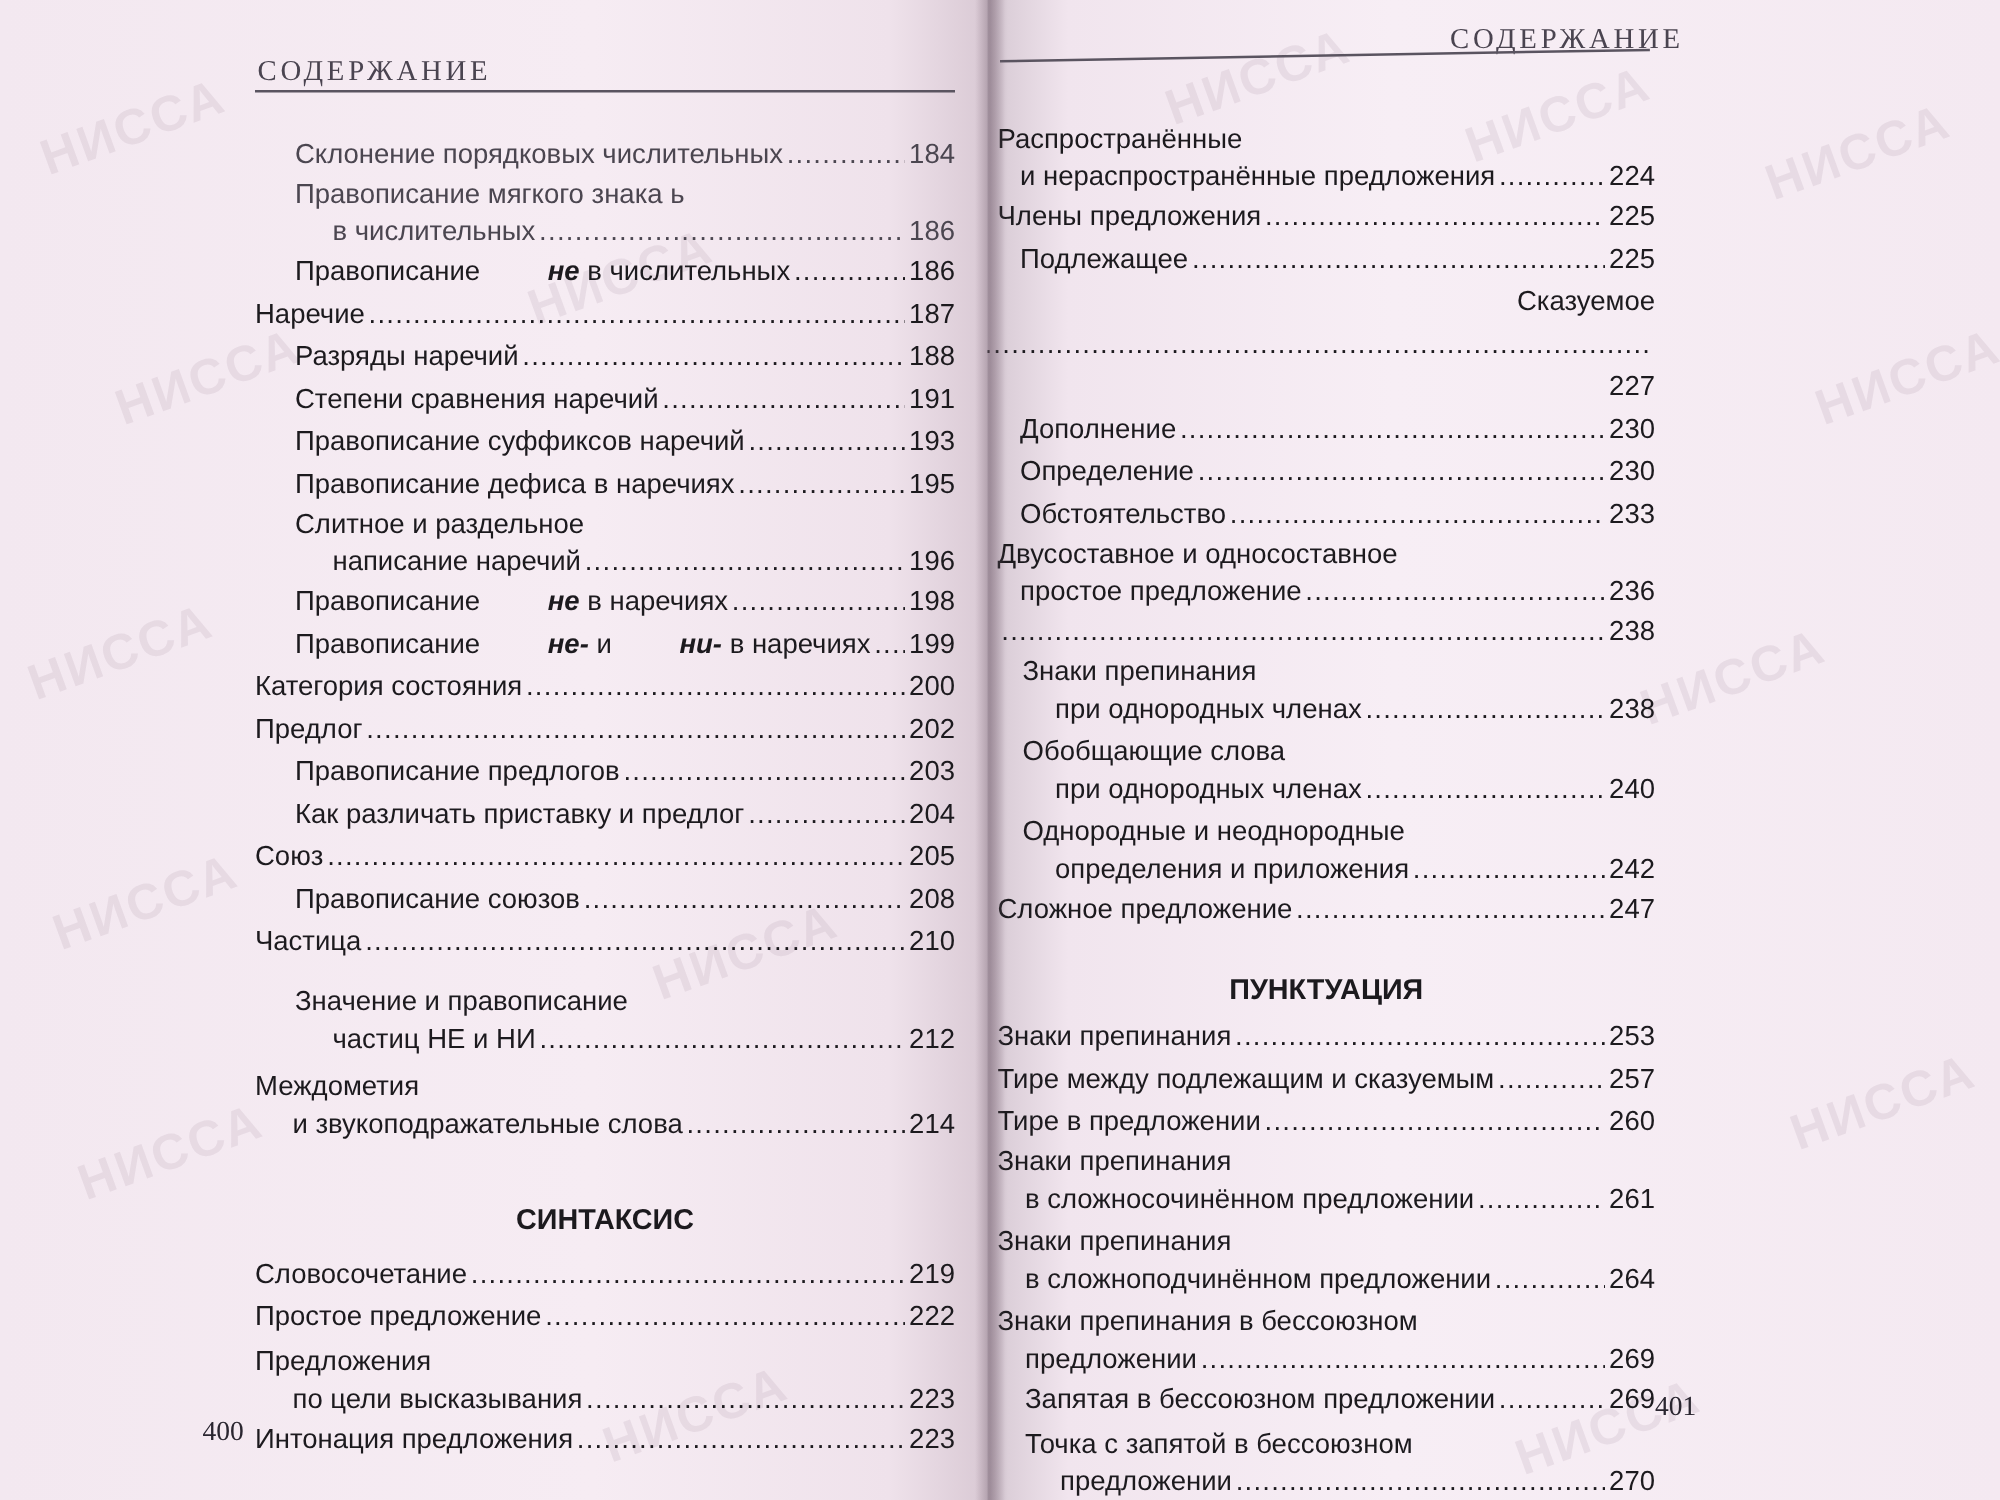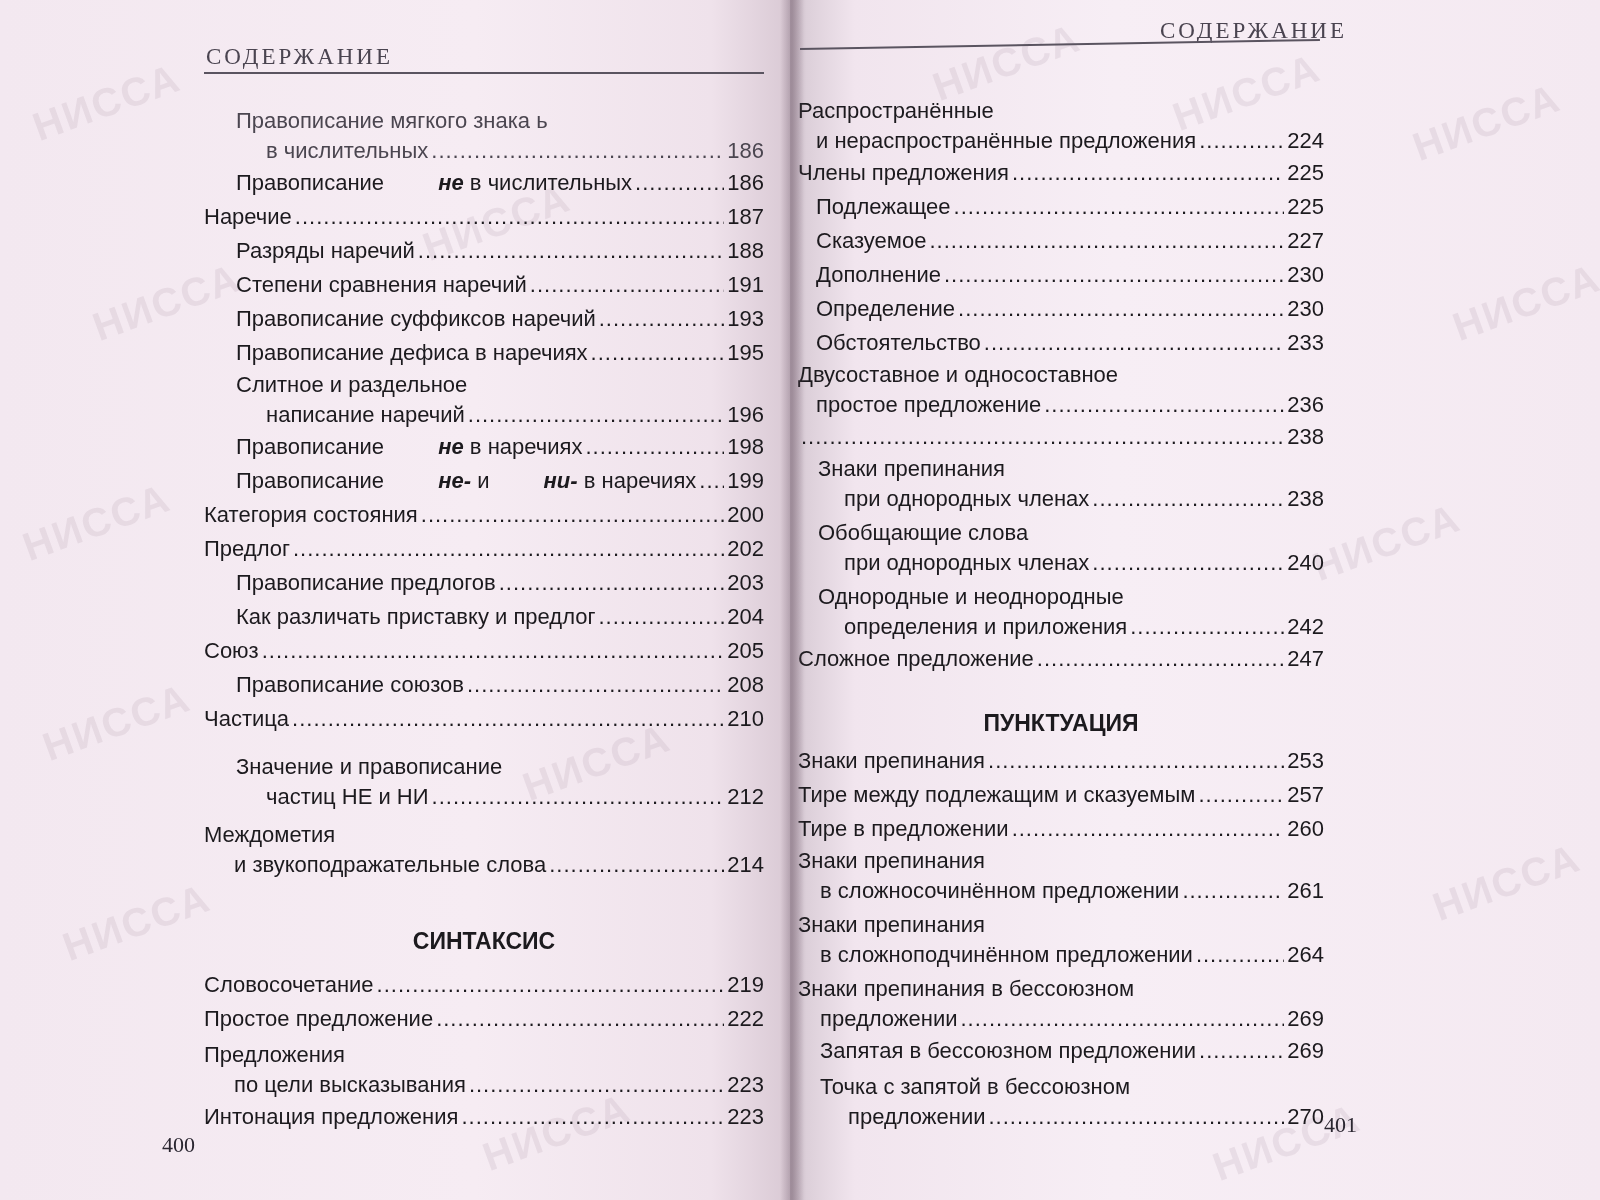--- a/index.html
+++ b/index.html
@@ -66,20 +66,25 @@
   <div class="watermark" style="left:40px;top:700px;">НИССА</div>
   <div class="watermark" style="left:60px;top:900px;">НИССА</div>
   <div class="watermark" style="left:420px;top:200px;">НИССА</div>
   <div class="watermark" style="left:520px;top:740px;">НИССА</div>
   <div class="watermark" style="left:480px;top:1110px;">НИССА</div>
 
   <div class="running-head" style="left:206px;top:44px;">СОДЕРЖАНИЕ</div>
   <div class="rule" style="left:204px;top:72px;width:560px;"></div>
 
   <div class="toc" style="left:204px;top:106px;width:560px;">
+    <div class="entry lvl1 faded">
+        <span class="title">Склонение порядковых числительных</span>
+        <span class="dots"></span>
+        <span class="page-num">184</span>
+      </div>
 
     <div class="lvl1 faded" style="line-height:30px;">
       <span style="display:block;">Правописание мягкого знака ь</span>
       <div class="entry cont">
           <span class="title">в числительных</span>
           <span class="dots"></span>
           <span class="page-num">186</span>
         </div>
     </div>
 
@@ -244,21 +249,21 @@
     <div class="entry lvl0">
         <span class="title">Члены предложения</span>
         <span class="dots"></span>
         <span class="page-num">225</span>
       </div>
     <div class="entry" style="padding-left:18px;">
         <span class="title">Подлежащее</span>
         <span class="dots"></span>
         <span class="page-num">225</span>
       </div>
-    <div class="entry" style="padding-left:18px;">
+    <div class="entry" style="padding-left:18px;flex-direction:column;">
         <span class="title">Сказуемое</span>
         <span class="dots"></span>
         <span class="page-num">227</span>
       </div>
     <div class="entry" style="padding-left:18px;">
         <span class="title">Дополнение</span>
         <span class="dots"></span>
         <span class="page-num">230</span>
       </div>
     <div class="entry" style="padding-left:18px;">

